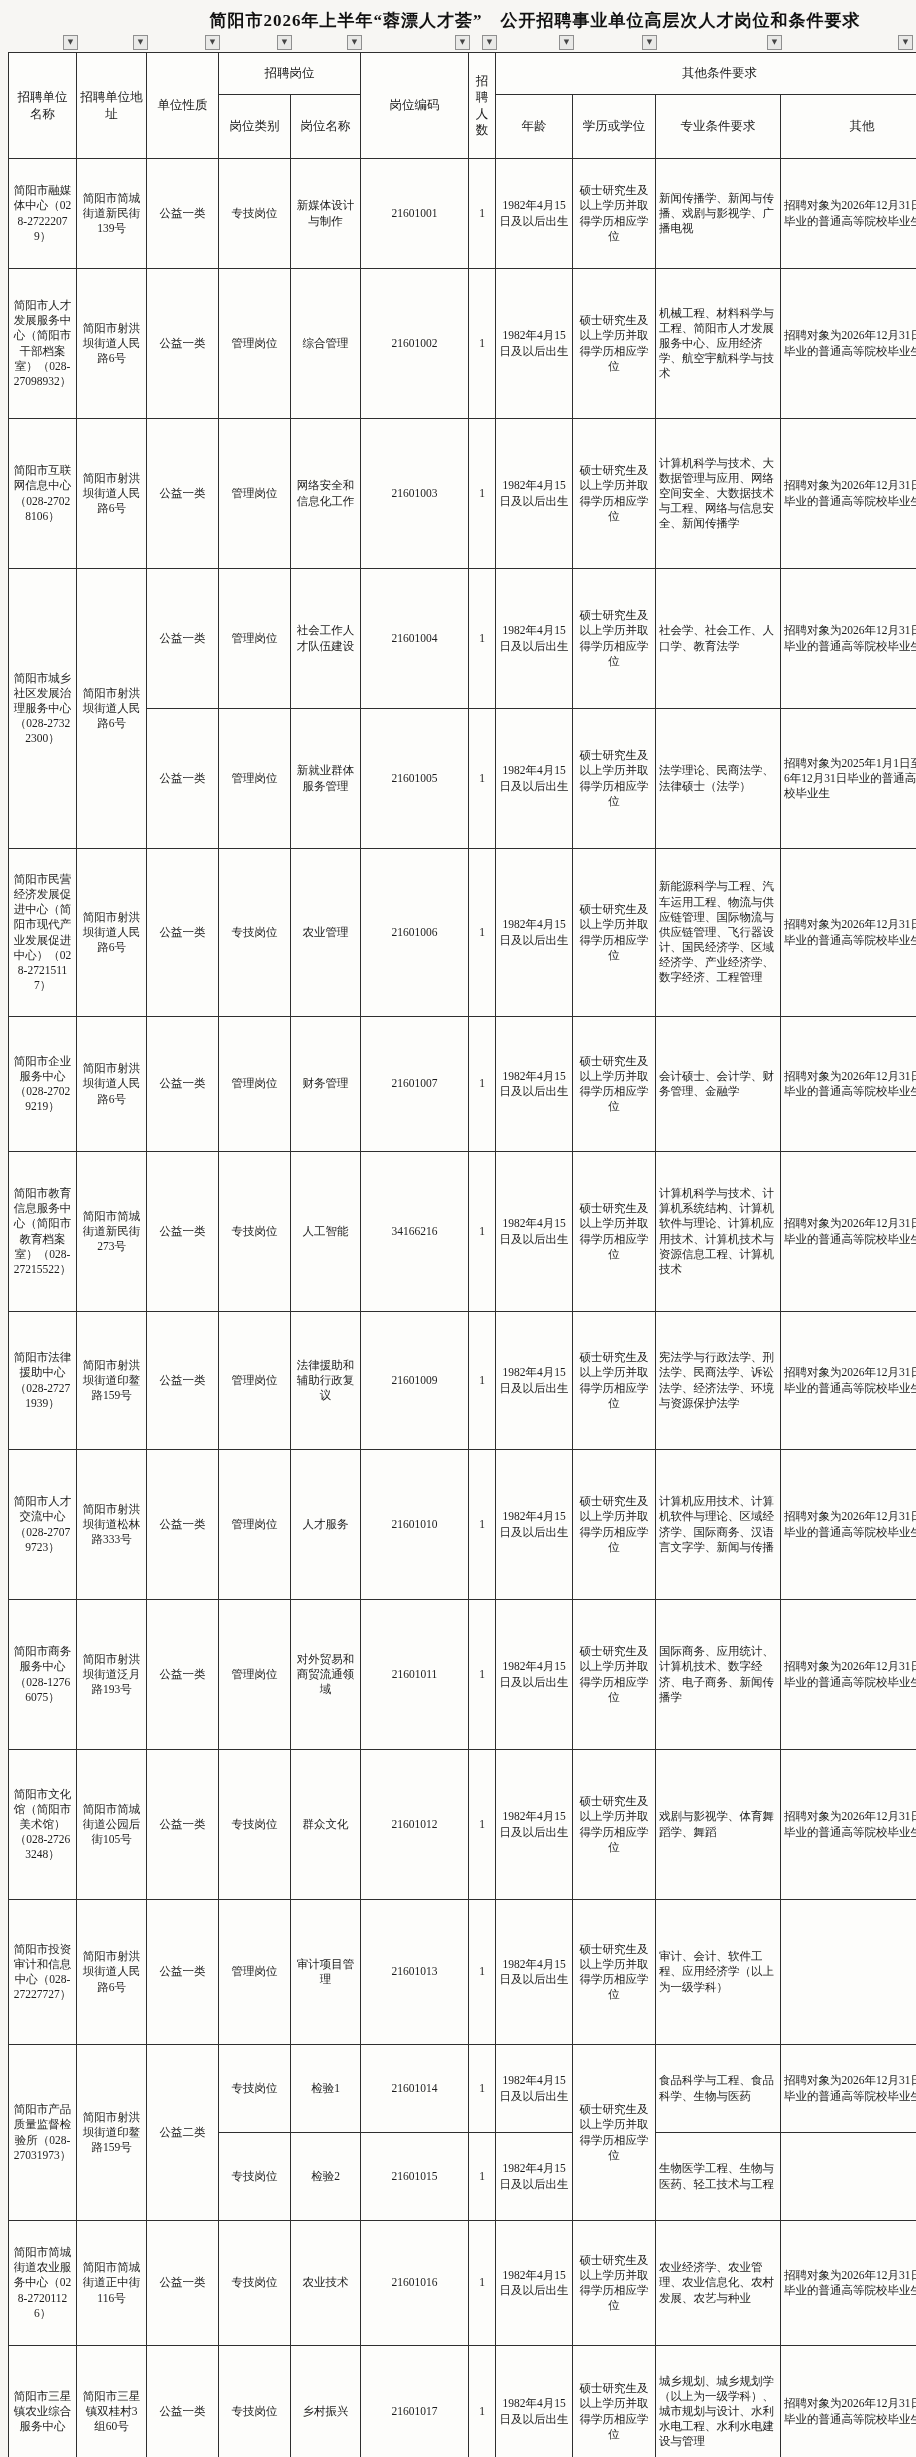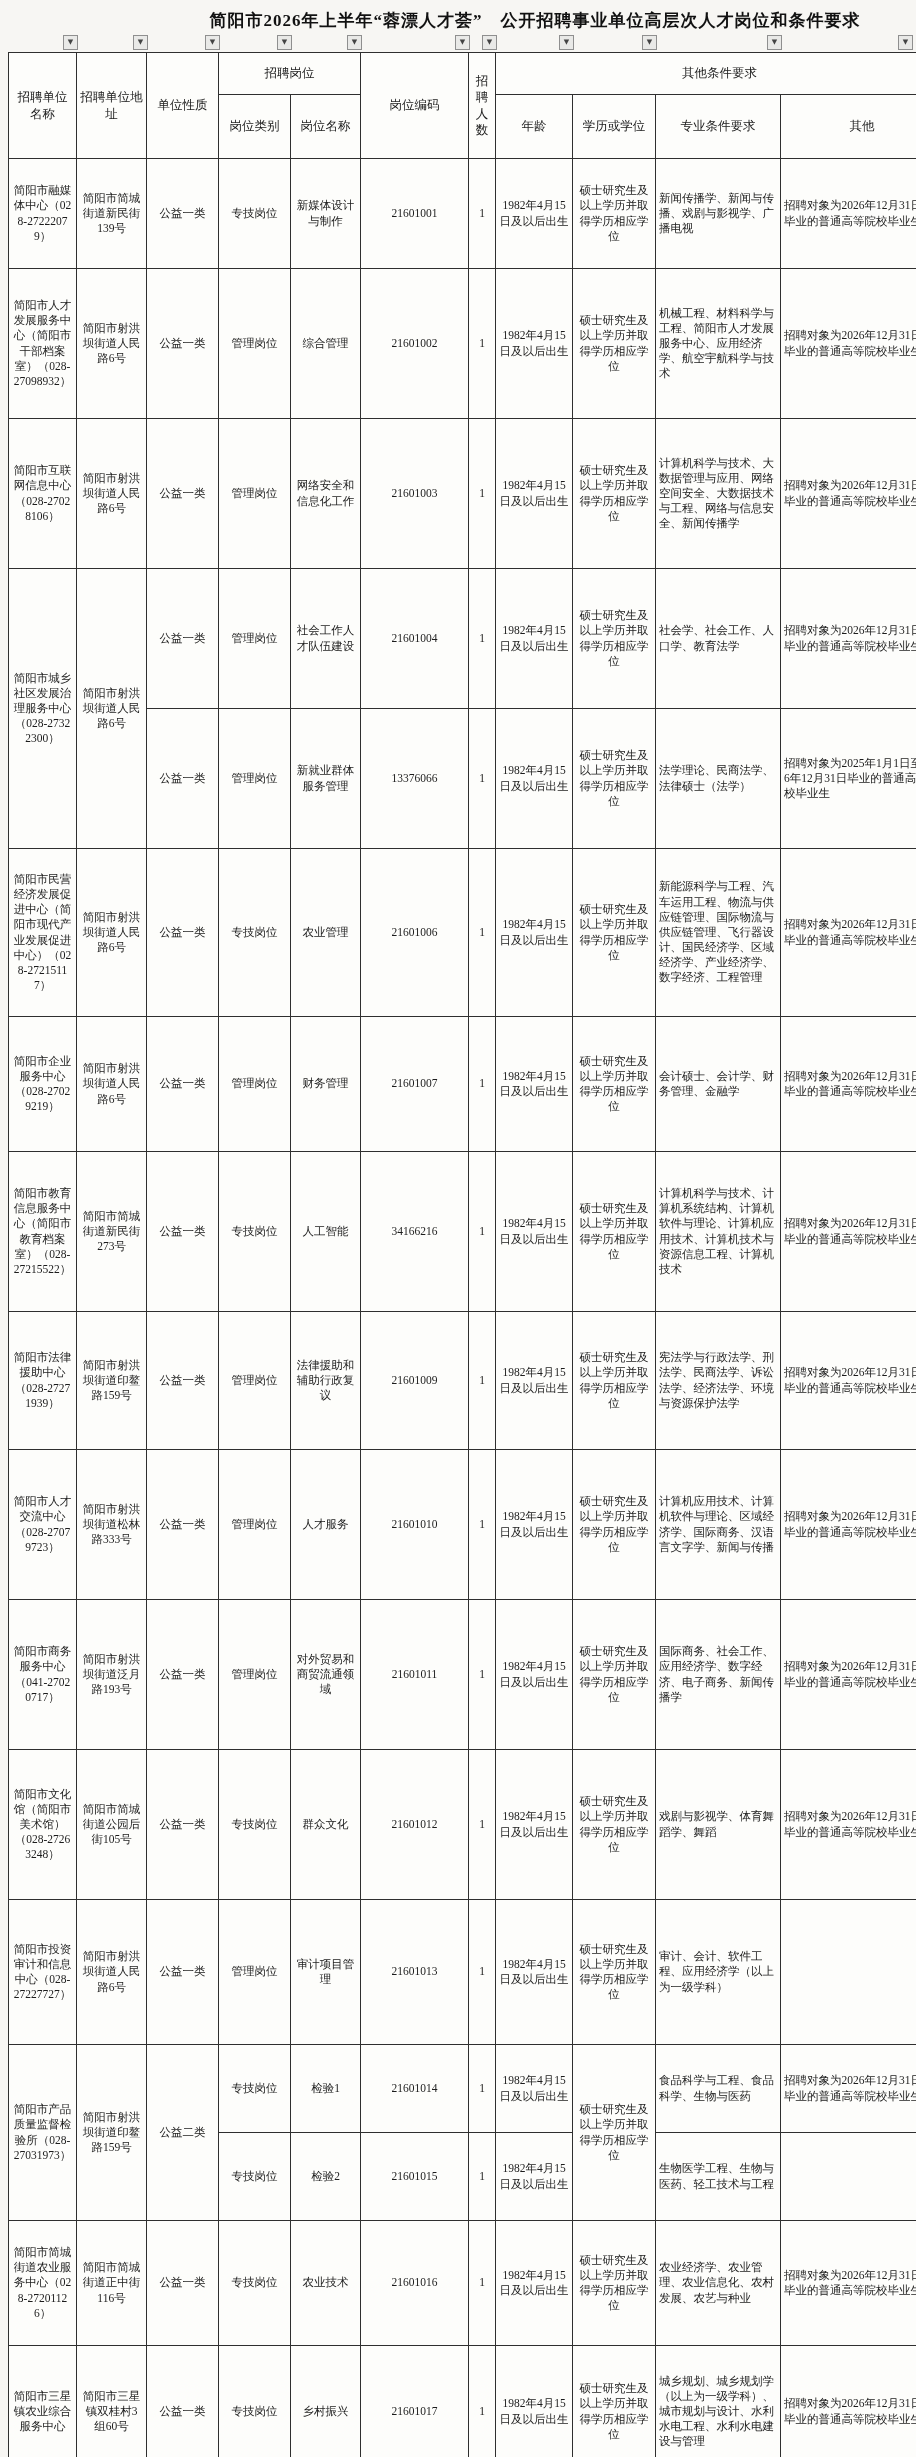--- a/index.html
+++ b/index.html
@@ -129,21 +129,21 @@
         <td>1982年4月15日及以后出生</td>
         <td>硕士研究生及以上学历并取得学历相应学位</td>
         <td class="left">社会学、社会工作、人口学、教育法学</td>
         <td class="left">招聘对象为2026年12月31日前毕业的普通高等院校毕业生</td>
       </tr>
 
       <tr style="height:140px">
         <td>公益一类</td>
         <td>管理岗位</td>
         <td>新就业群体服务管理</td>
-        <td>13376066</td>
+        <td>21601005</td>
         <td>1</td>
         <td>1982年4月15日及以后出生</td>
         <td>硕士研究生及以上学历并取得学历相应学位</td>
         <td class="left">法学理论、民商法学、法律硕士（法学）</td>
         <td class="left">招聘对象为2025年1月1日至2026年12月31日毕业的普通高等院校毕业生</td>
       </tr>
 
       <tr style="height:168px">
         <td>简阳市民营经济发展促进中心（简阳市现代产业发展促进中心）（028-27215117）</td>
         <td>简阳市射洪坝街道人民路6号</td>
@@ -208,30 +208,30 @@
         <td>人才服务</td>
         <td>21601010</td>
         <td>1</td>
         <td>1982年4月15日及以后出生</td>
         <td>硕士研究生及以上学历并取得学历相应学位</td>
         <td class="left">计算机应用技术、计算机软件与理论、区域经济学、国际商务、汉语言文字学、新闻与传播</td>
         <td class="left">招聘对象为2026年12月31日前毕业的普通高等院校毕业生</td>
       </tr>
 
       <tr style="height:150px">
-        <td>简阳市商务服务中心（041-27020717）</td>
+        <td>简阳市商务服务中心（028-12766075）</td>
         <td>简阳市射洪坝街道泛月路193号</td>
         <td>公益一类</td>
         <td>管理岗位</td>
         <td>对外贸易和商贸流通领域</td>
         <td>21601011</td>
         <td>1</td>
         <td>1982年4月15日及以后出生</td>
         <td>硕士研究生及以上学历并取得学历相应学位</td>
-        <td class="left">国际商务、社会工作、应用经济学、数字经济、电子商务、新闻传播学</td>
+        <td class="left">国际商务、应用统计、计算机技术、数字经济、电子商务、新闻传播学</td>
         <td class="left">招聘对象为2026年12月31日前毕业的普通高等院校毕业生</td>
       </tr>
 
       <tr style="height:150px">
         <td>简阳市文化馆（简阳市美术馆）（028-27263248）</td>
         <td>简阳市简城街道公园后街105号</td>
         <td>公益一类</td>
         <td>专技岗位</td>
         <td>群众文化</td>
         <td>21601012</td>

